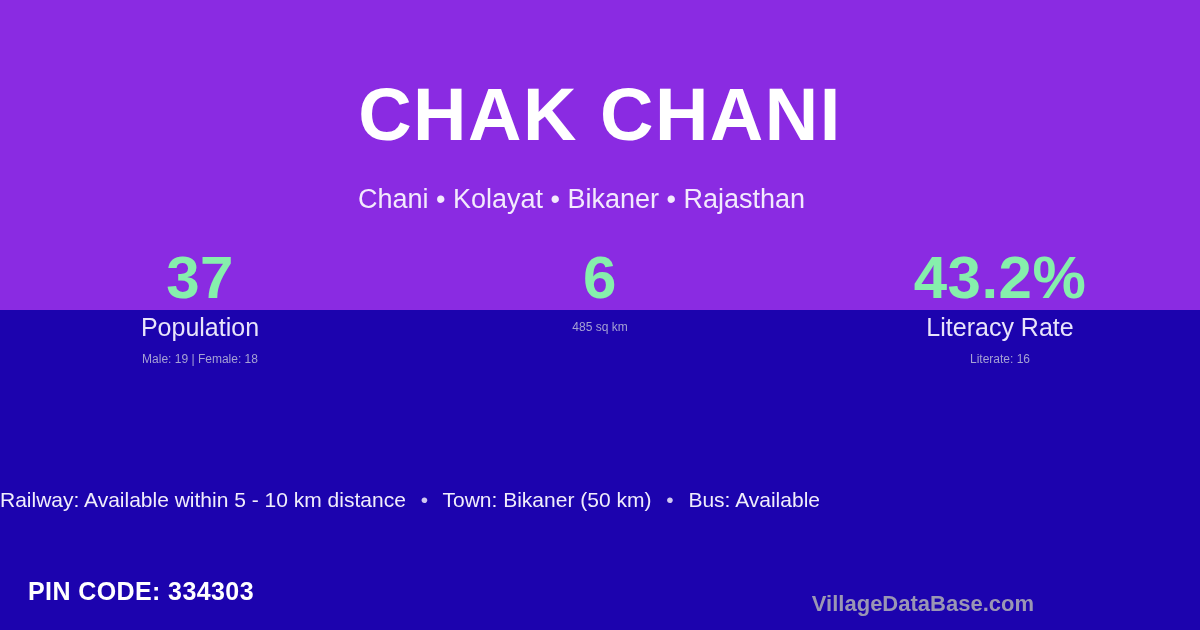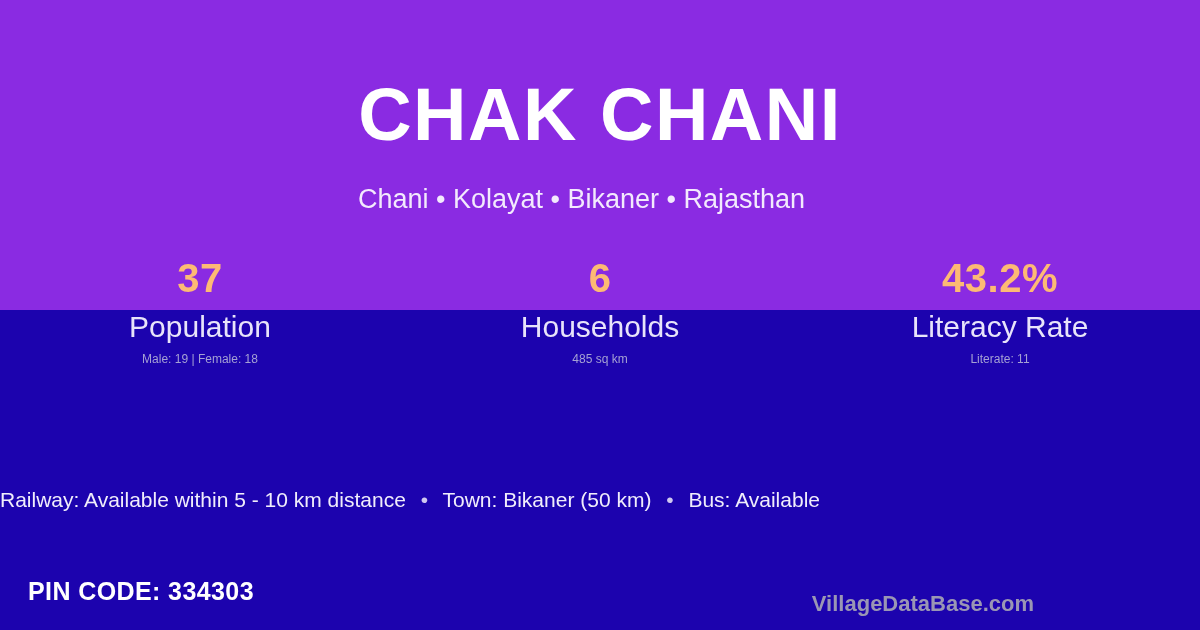--- a/index.html
+++ b/index.html
@@ -85,30 +85,30 @@
     top: 246px;
     width: 1200px;
     display: flex;
     z-index: 3;
   }
   .stat {
     flex: 1 1 0;
     text-align: center;
   }
   .stat-value {
-    font-size: 40px;
+    font-size: 60px;
     font-weight: 700;
     line-height: 64px;
-    color: #fdba74;
+    color: #86efac;
     letter-spacing: 0.5px;
     white-space: nowrap;
   }
   .stat-label {
     margin-top: 2px;
-    font-size: 30px;
+    font-size: 25px;
     font-weight: 400;
     line-height: 30px;
     color: #E8E4FA;
     white-space: nowrap;
   }
   .stat-sub {
     margin-top: 6px;
     font-size: 12px;
     font-weight: 400;
     line-height: 22px;
@@ -186,28 +186,27 @@
   <div class="stats">
 
     <div class="stat">
       <div class="stat-value">37</div>
       <div class="stat-label">Population</div>
       <div class="stat-sub">Male: 19 | Female: 18</div>
     </div>
 
     <div class="stat">
       <div class="stat-value">6</div>
-      <div class="stat-label">Households</div>
       <div class="stat-sub">485 sq km</div>
     </div>
 
     <div class="stat">
       <div class="stat-value">43.2%</div>
       <div class="stat-label">Literacy Rate</div>
-      <div class="stat-sub">Literate: 11</div>
+      <div class="stat-sub">Literate: 16</div>
     </div>
 
   </div>
 
   <div class="infra">
     <span class="infra-item">Railway: Available within 5 - 10 km distance</span>
     <span class="infra-sep">•</span>
     <span class="infra-item">Town: Bikaner (50 km)</span>
     <span class="infra-sep">•</span>
     <span class="infra-item">Bus: Available</span>

